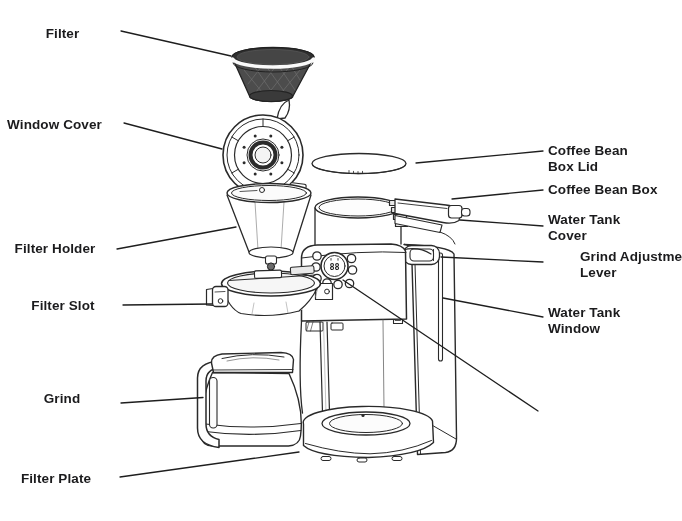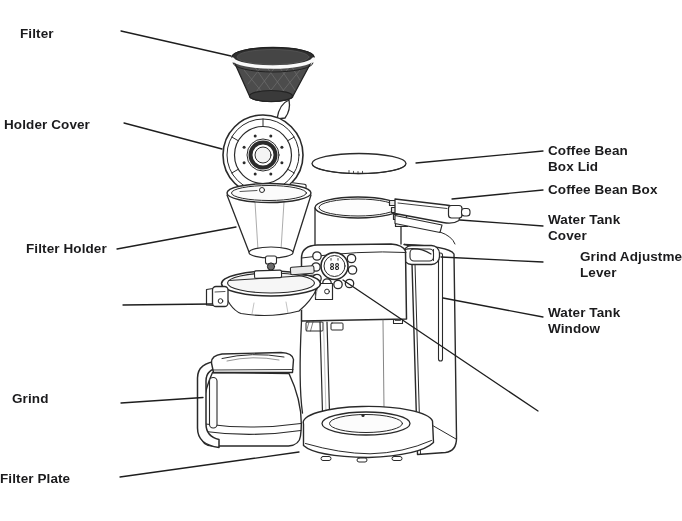--- a/index.html
+++ b/index.html
@@ -5,21 +5,21 @@
   html,body{margin:0;padding:0;background:#fff;}
   .stage{
     position:relative;width:682px;height:521px;background:#ffffff;
     font-family:"Liberation Sans",sans-serif;overflow:hidden;
   }
   .stage svg{position:absolute;left:0;top:0;}
   .lbl{
     position:absolute;font-weight:bold;font-size:13.5px;line-height:16px;
     color:#1b1b1d;white-space:pre-line;letter-spacing:.1px;
   }
-  .lbl.r{text-align:left;}
+  .lbl.r{text-align:center;}
 </style>
 </head>
 <body>
 
 <div class="stage">
 
   <svg width="682" height="521" viewBox="0 0 682 521">
     <g fill="none" stroke="#2a2a2a" stroke-width="1.2" stroke-linecap="round" stroke-linejoin="round">
 
       <g>
@@ -195,22 +195,23 @@
         <line x1="543" y1="190" x2="452" y2="199"></line>
         <line x1="543" y1="226" x2="460" y2="220"></line>
         <line x1="543" y1="262" x2="441" y2="257"></line>
         <line x1="543" y1="317" x2="443" y2="298"></line>
         <line x1="538" y1="411" x2="343" y2="280"></line>
       </g>
     </g>
   </svg>
 
   <div class="lbl r" style="left:20px;top:26px;width:85px">Filter</div>
-  <div class="lbl r" style="left:4px;top:117px;width:101px">Holder Cover</div>
-  <div class="lbl r" style="left:26px;top:241px;width:102px">Filter Holder</div>
+  <div class="lbl r" style="left:4px;top:117px;width:101px">Window Cover</div>
+  <div class="lbl r" style="left:4px;top:241px;width:102px">Filter Holder</div>
+  <div class="lbl r" style="left:13px;top:298px;width:100px">Filter Slot</div>
   <div class="lbl r" style="left:12px;top:391px;width:100px">Grind</div>
   <div class="lbl r" style="left:0px;top:471px;width:112px">Filter Plate</div>
 
   <div class="lbl" style="left:548px;top:143px;width:134px">Coffee Bean
 Box Lid</div>
   <div class="lbl" style="left:548px;top:182px;width:134px">Coffee Bean Box</div>
   <div class="lbl" style="left:548px;top:212px;width:134px">Water Tank
 Cover</div>
   <div class="lbl" style="left:580px;top:249px;width:134px">Grind Adjustment
 Lever</div>

